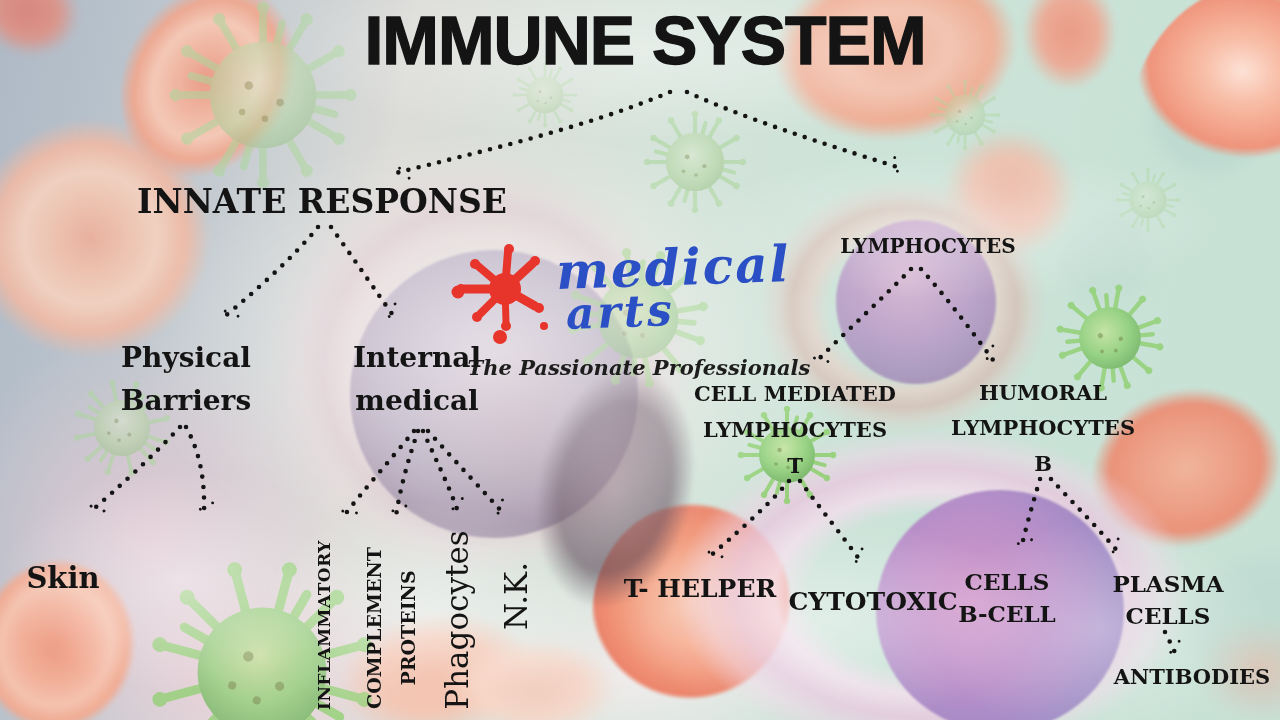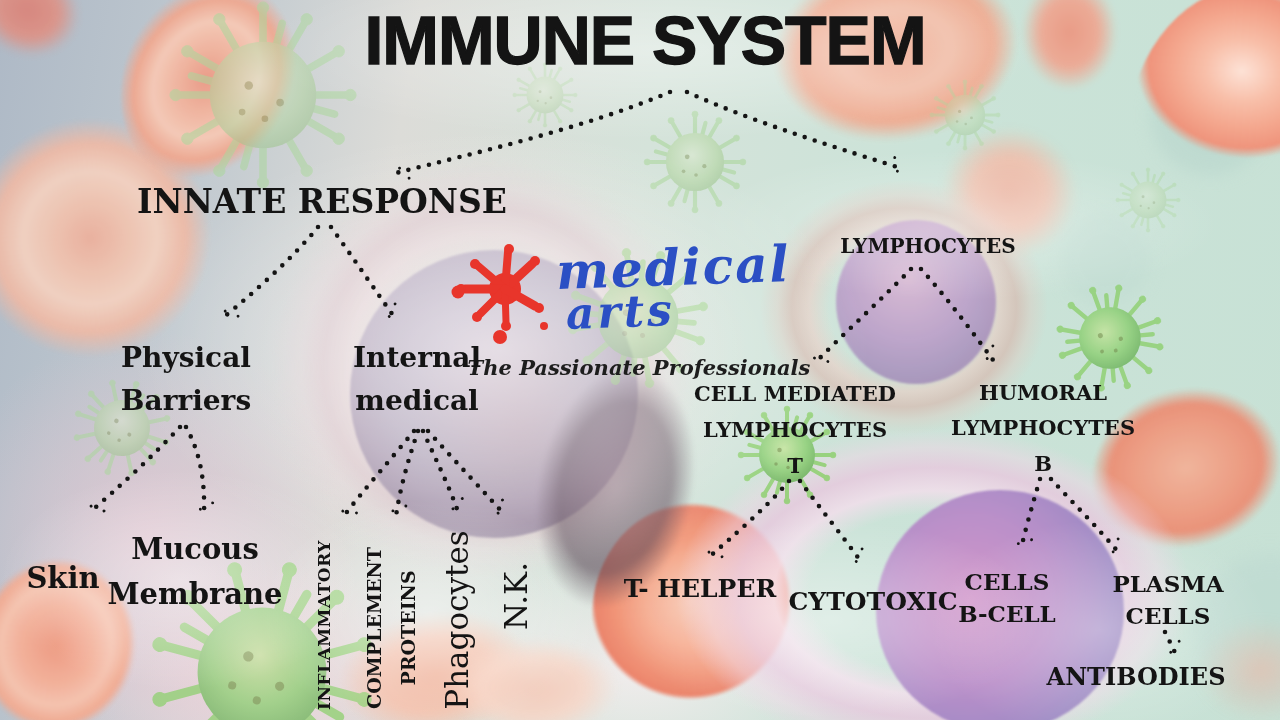--- a/index.html
+++ b/index.html
@@ -25,21 +25,21 @@
   #inflammatory{left:325px;top:625px;font-size:17px;letter-spacing:.5px;}
   #complement{left:391px;top:628px;font-size:19px;line-height:1.8;}
   #phagocytes{left:458px;top:620px;font-size:31px;font-weight:400;}
   #nk{left:517px;top:596px;font-size:31px;font-weight:400;}
   #cellmed{left:795px;top:430px;font-size:21px;line-height:1.72;}
   #humoral{left:1043px;top:428px;font-size:21px;line-height:1.68;}
   #thelper{left:700px;top:589px;font-size:25px;}
   #cytotoxic{left:873px;top:602px;font-size:25px;}
   #memory{left:1007px;top:598px;font-size:23px;line-height:1.4;}
   #plasma{left:1168px;top:600px;font-size:23px;line-height:1.4;}
-  #antibodies{left:1136px;top:677px;font-size:24px;text-align:center;}
+  #antibodies{left:1192px;top:677px;font-size:21px;text-align:center;}
   .scriptblue{position:absolute;font-family:"DejaVu Serif",serif;font-style:italic;font-weight:700;
               color:var(--script-blue,#2b4fc4);}
   #logo-medical{left:556px;top:238px;font-size:50px;letter-spacing:2px;transform:rotate(-2deg);}
   #logo-arts{left:566px;top:286px;font-size:44px;letter-spacing:3px;transform:rotate(-2deg);}
   #tagline{position:absolute;left:639px;top:367px;transform:translate(-50%,-50%);font-family:"DejaVu Serif",serif;
            font-style:italic;font-weight:600;font-size:21px;color:var(--tagline-black,#1d1d1d);white-space:nowrap;}
   svg.layer{position:absolute;left:0;top:0;}
 </style>
 </head>
 <body>
@@ -228,24 +228,20 @@
   <div class="lb" id="lymph">LYMPHOCYTES</div>
   <div class="lb" id="physical">
     <span>Physical</span>
     <span>Barriers</span>
   </div>
   <div class="lb" id="internal">
     <span>Internal</span>
     <span>medical</span>
   </div>
   <div class="lb" id="skin">Skin</div>
-  <div class="lb" id="mucous">
-    <span>Mucous</span>
-    <span>Membrane</span>
-  </div>
   <div class="lb vert" id="inflammatory">INFLAMMATORY</div>
   <div class="lb vert" id="complement">
     <span>COMPLEMENT</span>
     <span>PROTEINS</span>
   </div>
   <div class="lb vert" id="phagocytes">Phagocytes</div>
   <div class="lb vert" id="nk">N.K.</div>
   <div class="lb" id="cellmed">
     <span>CELL MEDIATED</span>
     <span>LYMPHOCYTES</span>

